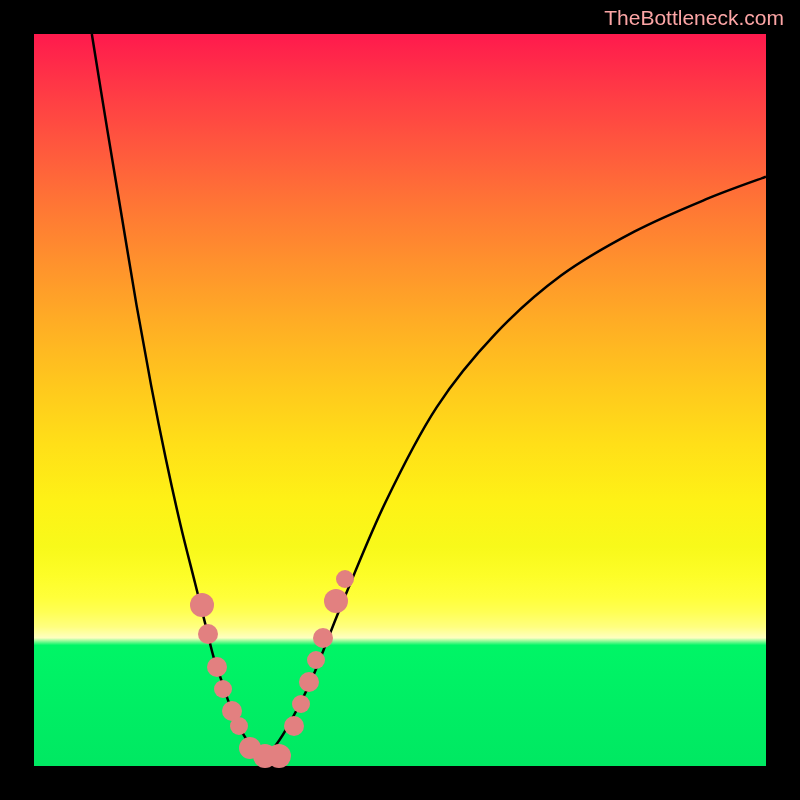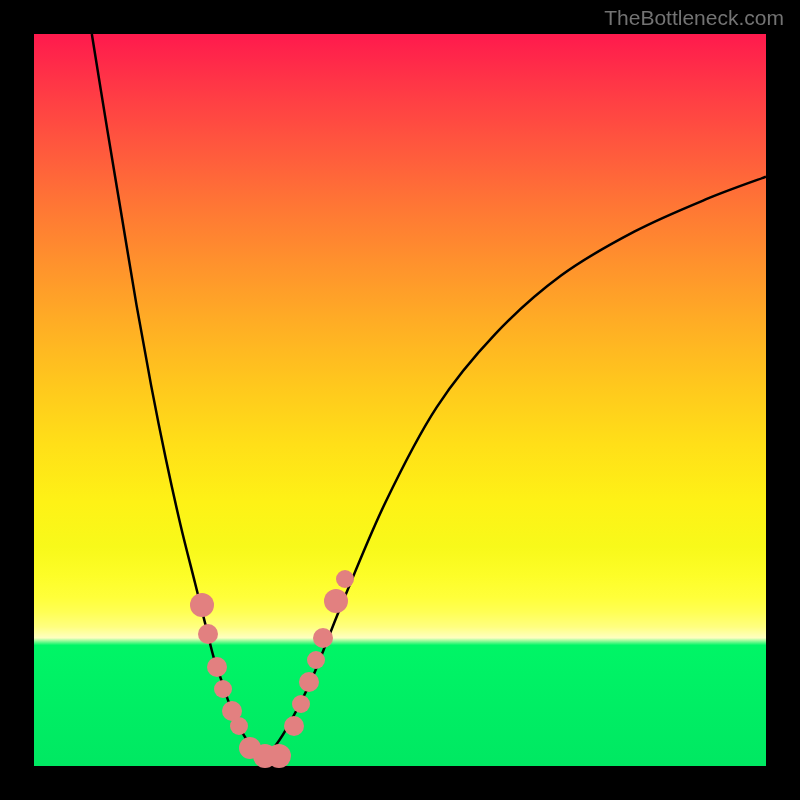--- a/index.html
+++ b/index.html
@@ -11,21 +11,21 @@
       width: 800px;
       height: 800px;
       background: #000;
       position: relative;
       font-family: Arial, sans-serif;
     }
     .watermark {
       position: absolute;
       top: 6px;
       right: 16px;
-      color: #737373;
+      color: #fca5a5;
       font-size: 21px;
       z-index: 10;
     }
     .chart-area {
       position: absolute;
       top: 34px;
       left: 34px;
       width: 732px;
       height: 732px;
       background: linear-gradient(to bottom,

